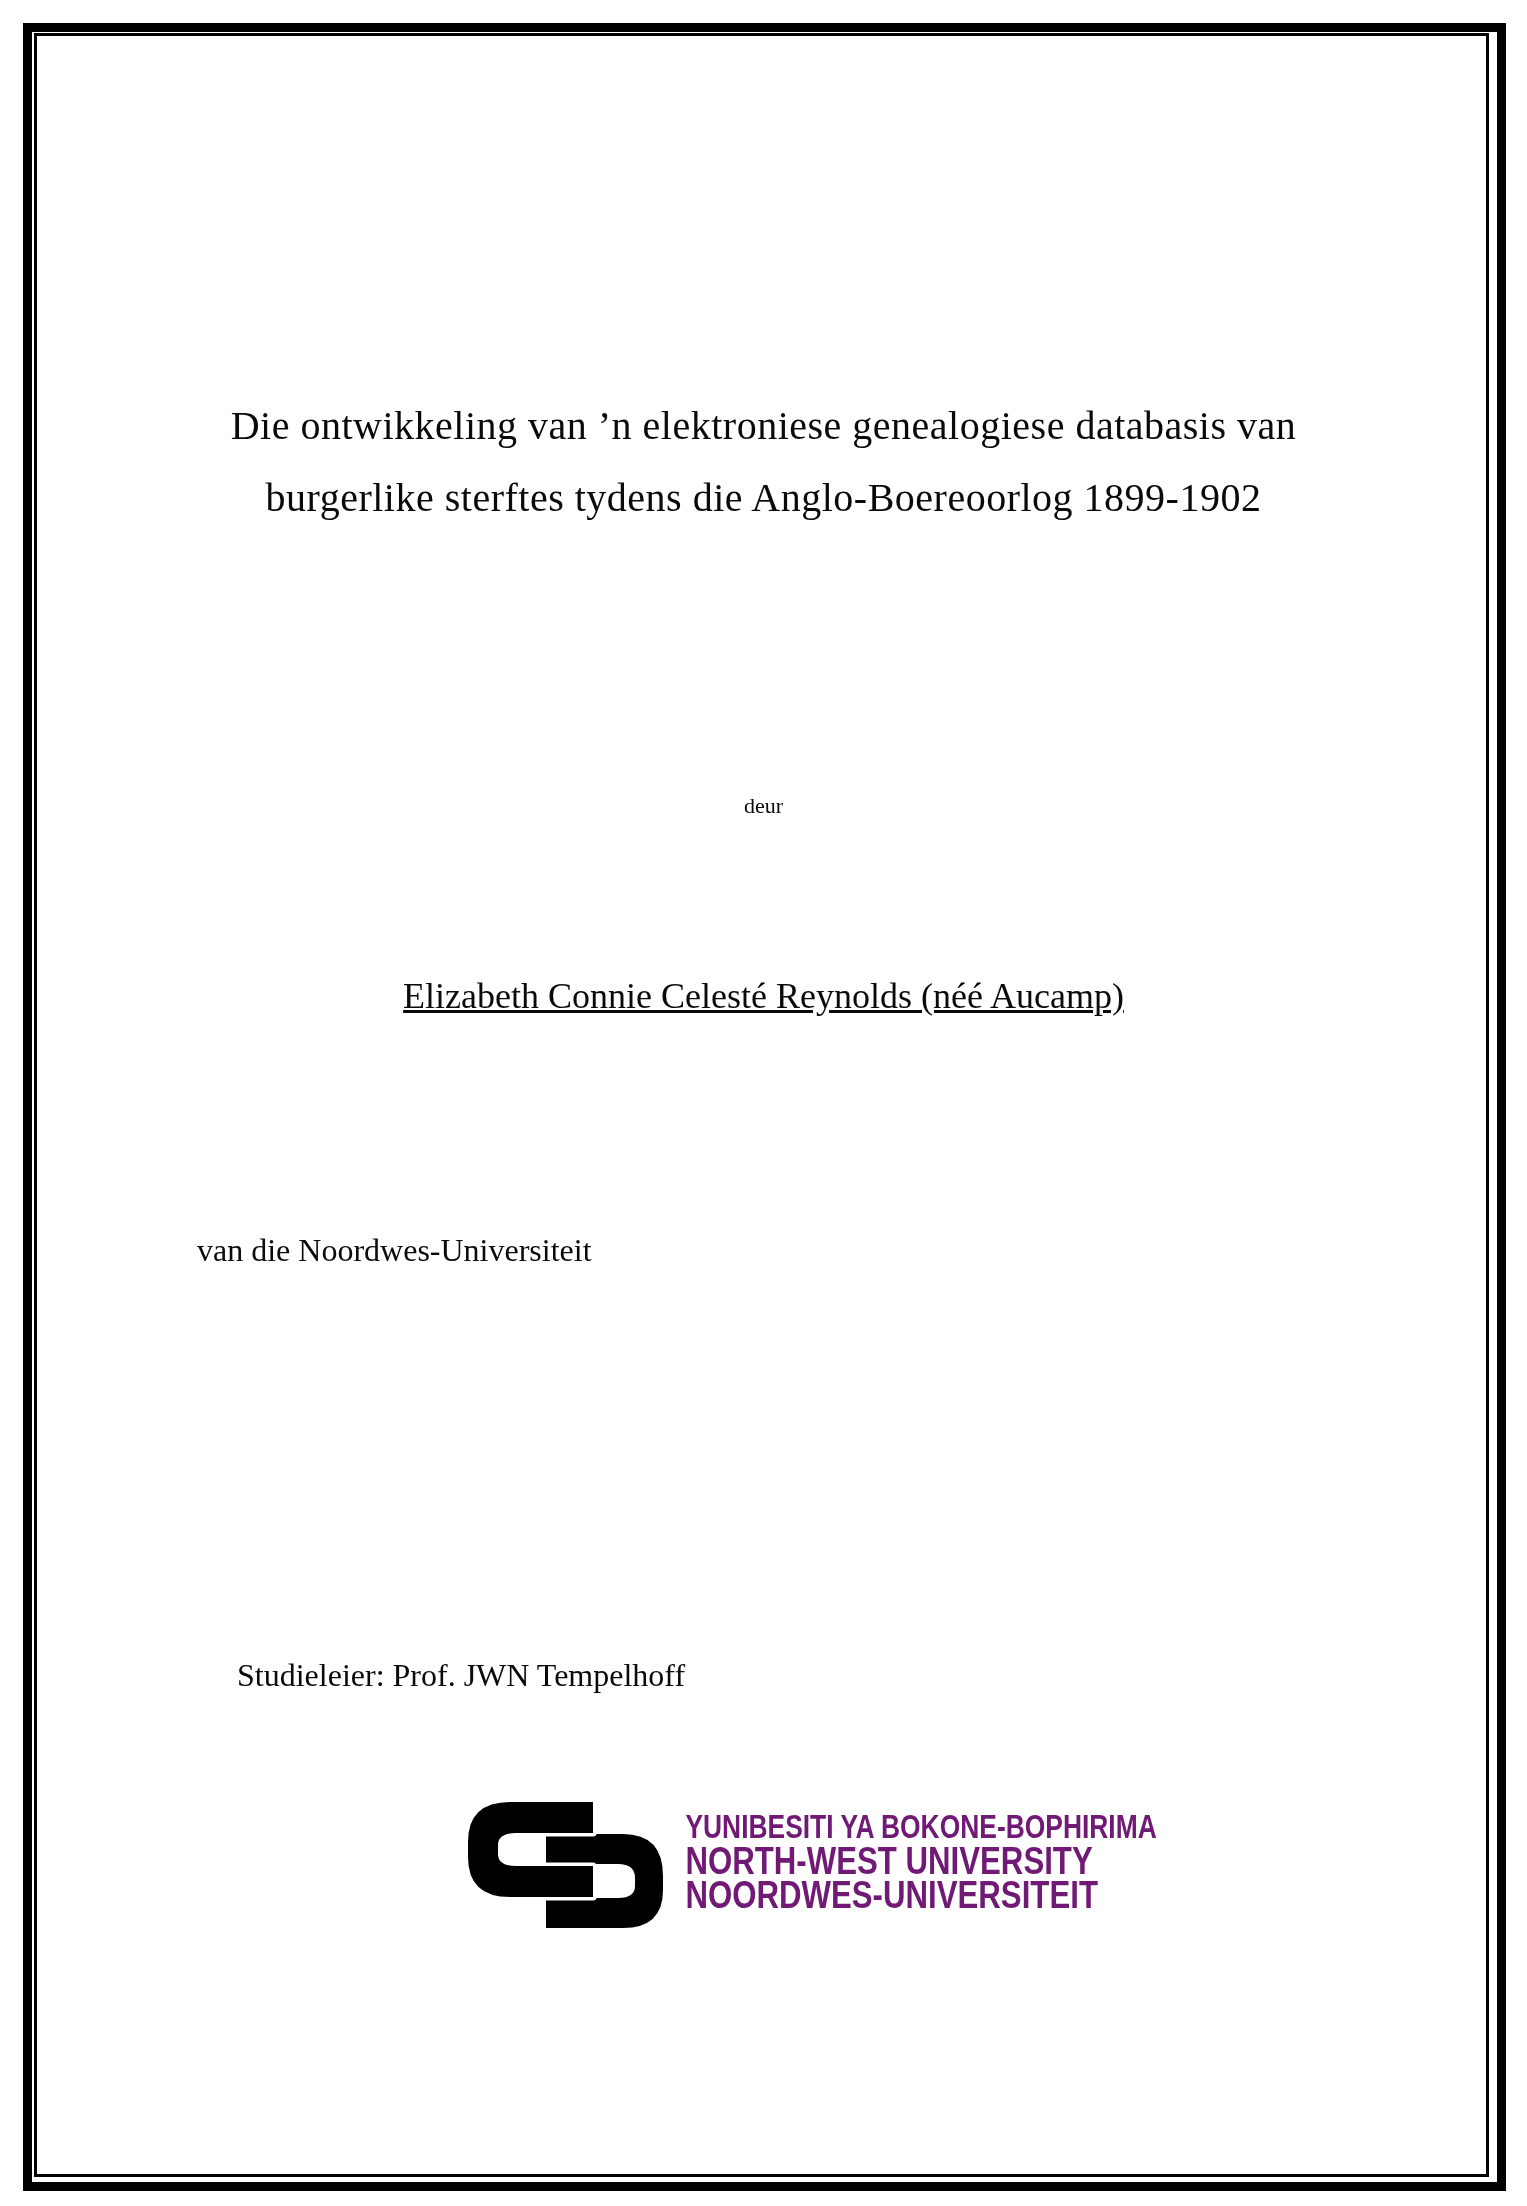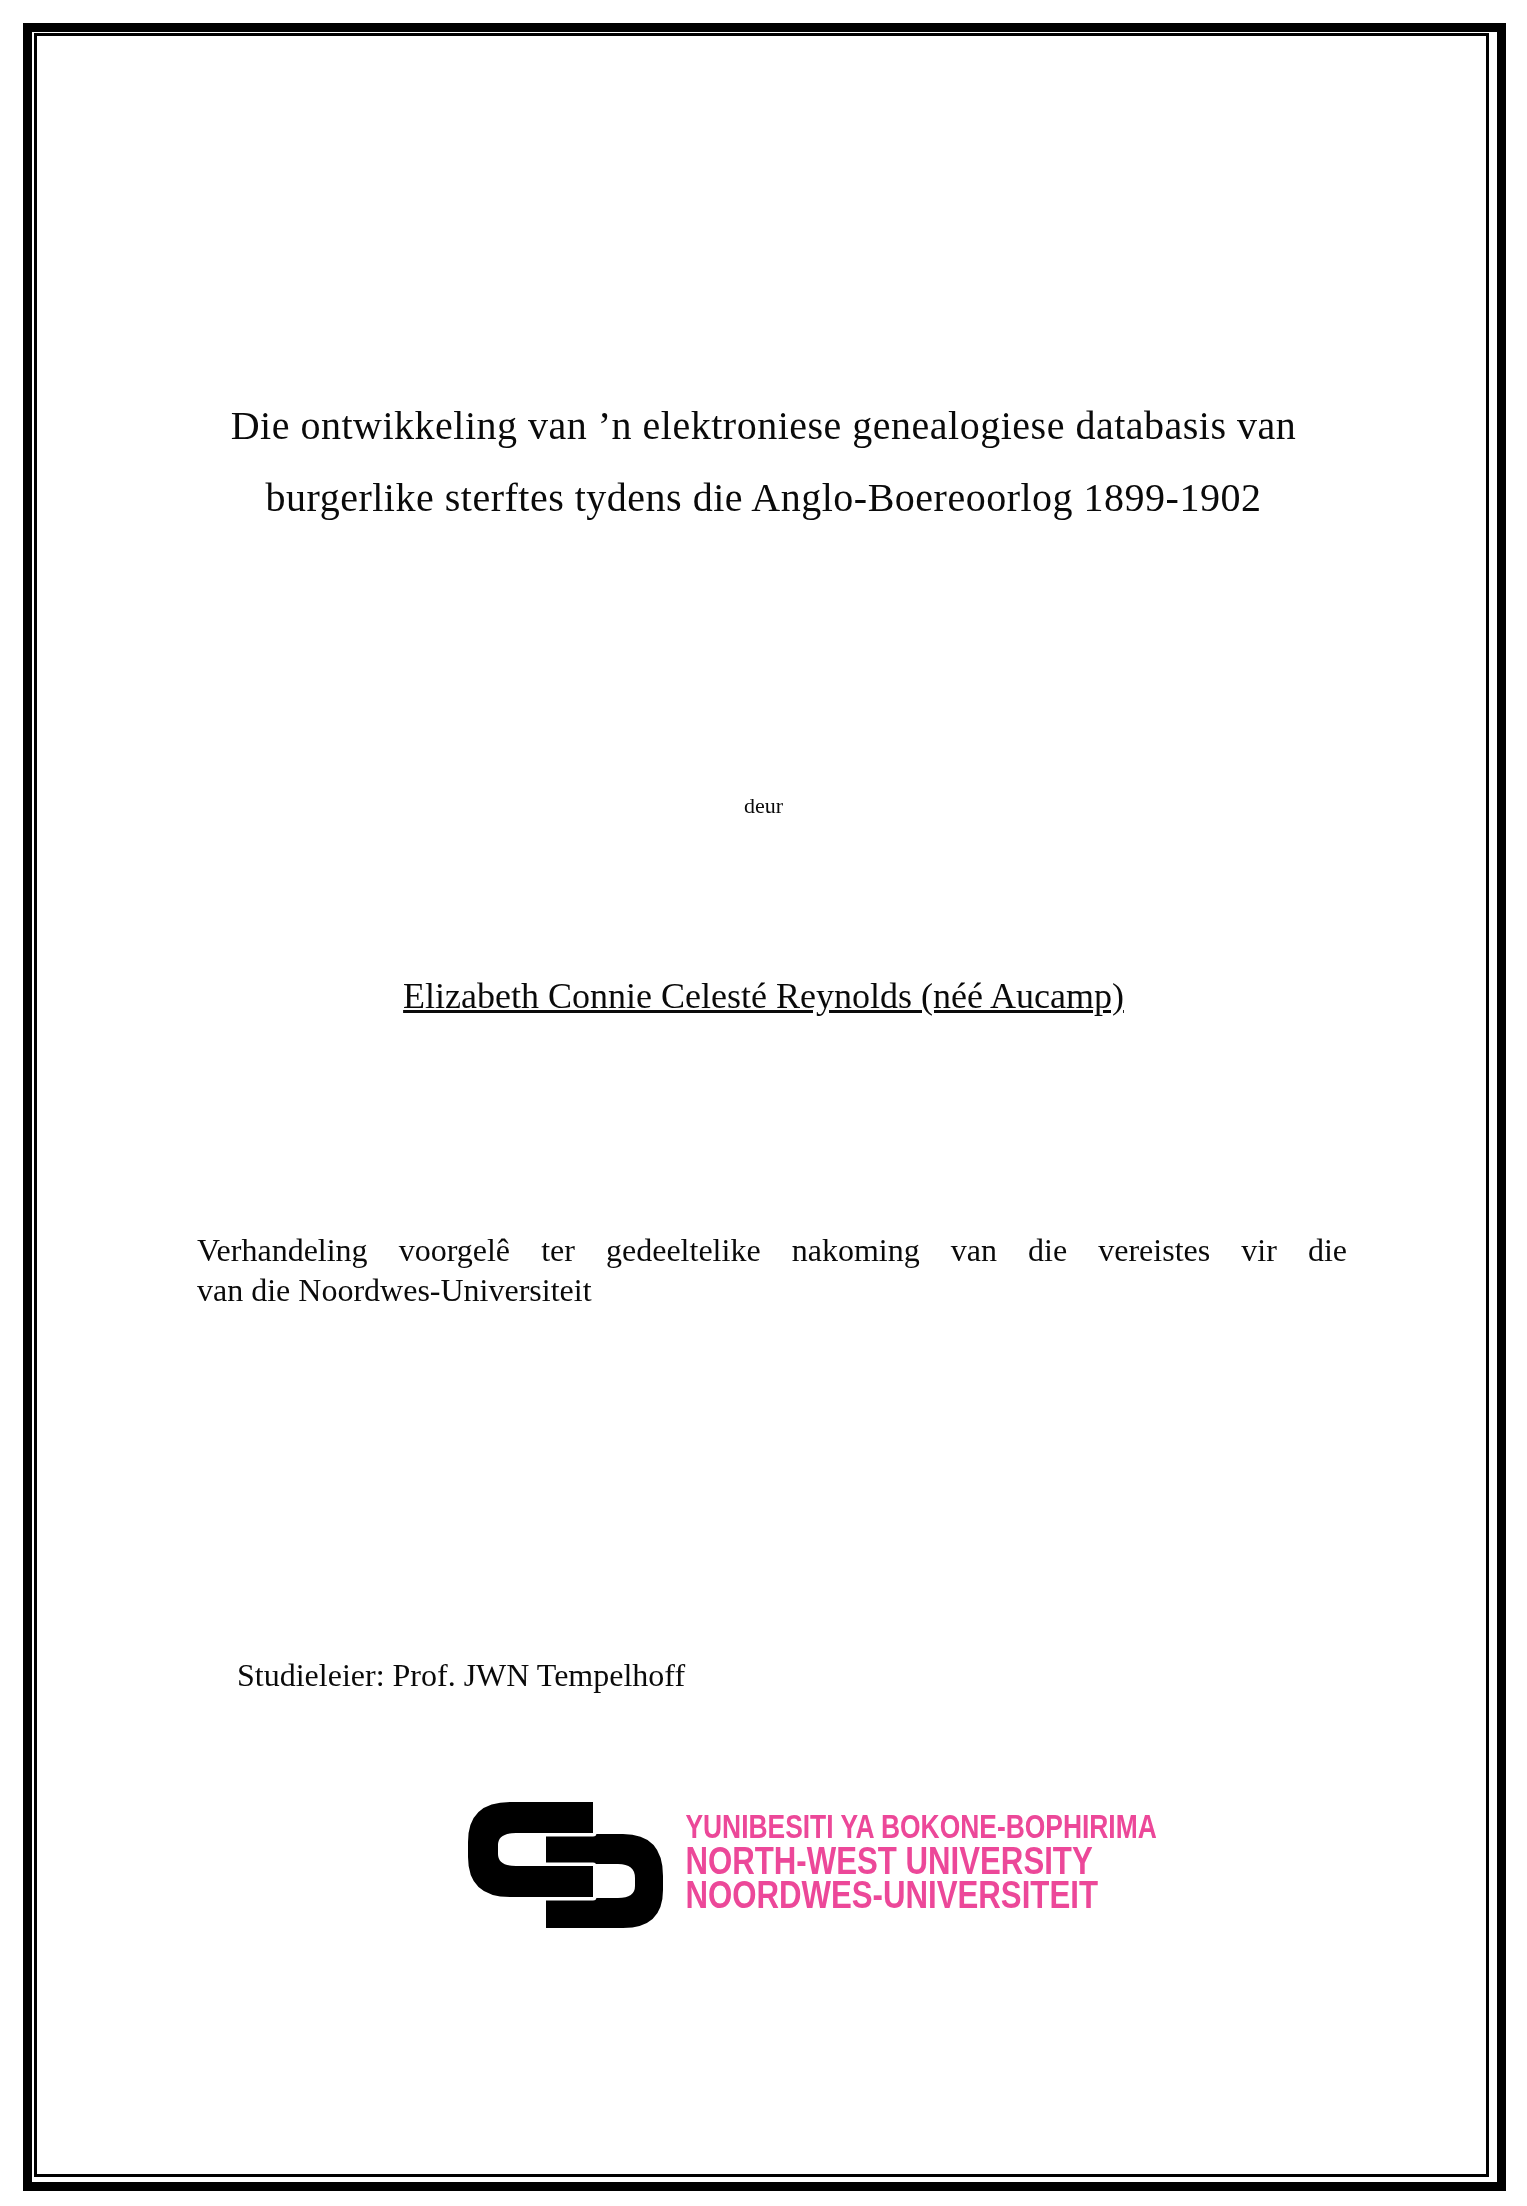--- a/index.html
+++ b/index.html
@@ -71,21 +71,21 @@
     left: 0; top: 0;
     width: 195px; height: 126px;
   }
   .logo-text {
     position: absolute;
     left: 121px; top: 8px;
     width: 482px;
     text-align: center;
     font-family: "Liberation Sans", sans-serif;
     font-weight: bold;
-    color: #ec4899;
+    color: #701a75;
   }
   .logo-text .lt {
     display: block;
     line-height: 34px;
     white-space: nowrap;
     transform: scaleX(0.80);
     transform-origin: 100% 50%;
     letter-spacing: 0px;
   }
   .logo-line-1 { font-size: 33px; }
@@ -103,21 +103,20 @@
   <div class="title-block">
     <div>Die ontwikkeling van ’n elektroniese genealogiese databasis van</div>
     <div>burgerlike sterftes tydens die Anglo-Boereoorlog 1899-1902</div>
   </div>
 
   <div class="byline">deur</div>
 
   <div class="author-line">Elizabeth Connie Celesté Reynolds (néé Aucamp)</div>
 
   <div class="submission-block">
-    <div class="submission-line-justified">Verhandeling voorgelê ter gedeeltelike nakoming van die vereistes vir die</div>
     <div>van die Noordwes-Universiteit</div>
   </div>
 
   <div class="supervisor-block">
     <div>Studieleier: Prof. JWN Tempelhoff</div>
   </div>
 
   <div class="logo-block">
     <svg class="logo-mark" viewBox="0 0 195 126" xmlns="http://www.w3.org/2000/svg" aria-hidden="true">
 

